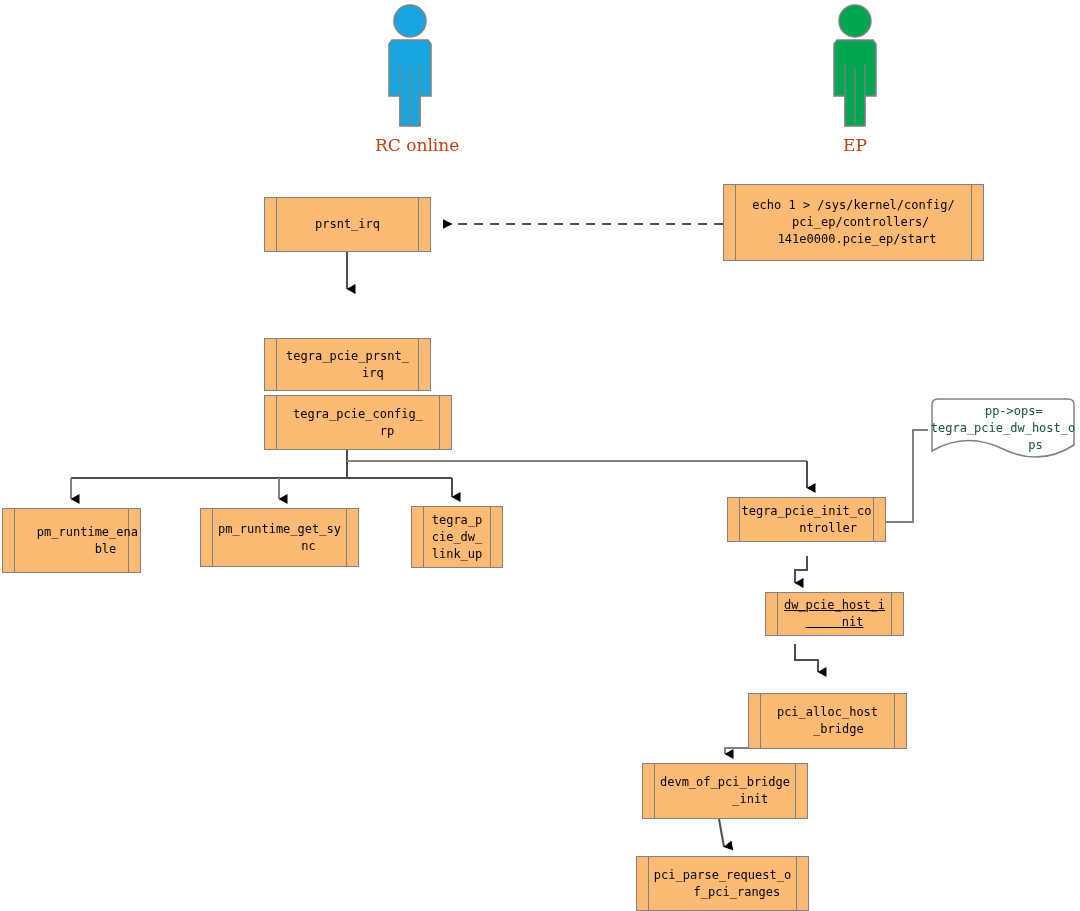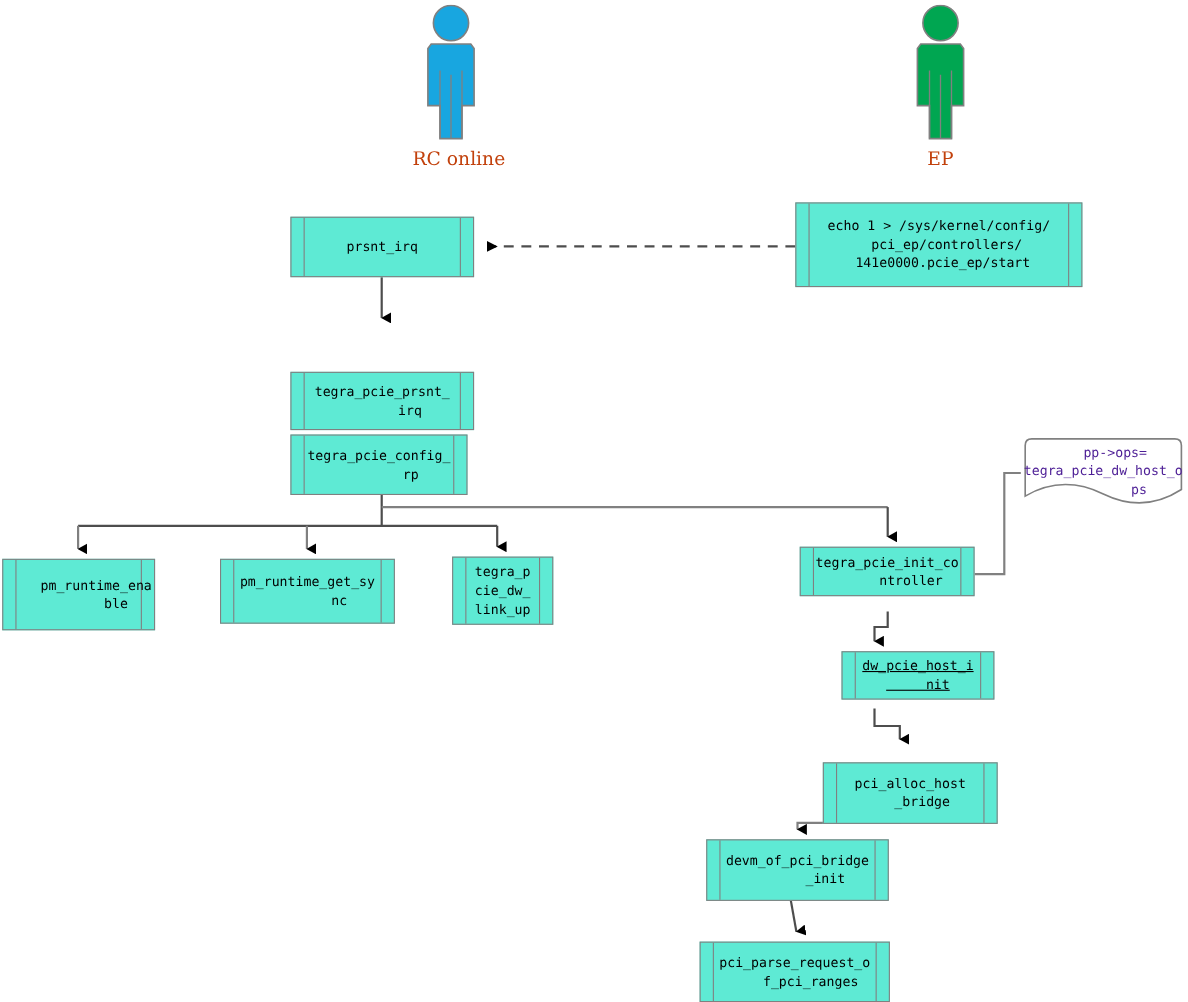--- a/index.html
+++ b/index.html
@@ -37,21 +37,21 @@
     font-size: 17px;
     white-space: nowrap;
     left: 0;
   }
 
   
   .pbox {
     position: absolute;
     box-sizing: border-box;
     border: 1px solid #808080;
-    background: #5eead4;
+    background: #fdba74;
     display: flex;
     align-items: center;
     justify-content: center;
   }
   .pbox::before,
   .pbox::after {
     content: "";
     position: absolute;
     top: 0;
     bottom: 0;
@@ -75,21 +75,21 @@
   
   .note {
     position: absolute;
   }
   .note-text {
     position: absolute;
     left: 0;
     top: 6px;
     width: 100%;
     text-align: center;
-    color: #4c1d95;
+    color: #14532d;
     font-family: "DejaVu Sans Mono", "Liberation Mono", monospace;
     font-size: 12px;
     line-height: 17px;
     white-space: pre;
     z-index: 2;
   }
 </style>
 </head>
 <body>
 
@@ -188,21 +188,21 @@
     <span class="pbox-text">echo 1 &gt; /sys/kernel/config/
   pci_ep/controllers/
  141e0000.pcie_ep/start</span>
   </div>
 
   <div class="pbox" style="left:264px; top:298px; width:167px; height:53px;margin-top:40px;">
     <span class="pbox-text">tegra_pcie_prsnt_
        irq</span>
   </div>
 
-  <div class="pbox" style="left:264px; top:395px; width:161px; height:55px;">
+  <div class="pbox" style="left:264px; top:395px; width:188px; height:55px;">
     <span class="pbox-text">tegra_pcie_config_
         rp</span>
   </div>
 
   <div class="pbox" style="left:2px; top:508px; width:139px; height:65px;justify-content:flex-end;">
     <span class="pbox-text">pm_runtime_ena
      ble</span>
   </div>
 
   <div class="pbox" style="left:200px; top:508px; width:159px; height:59px;">

